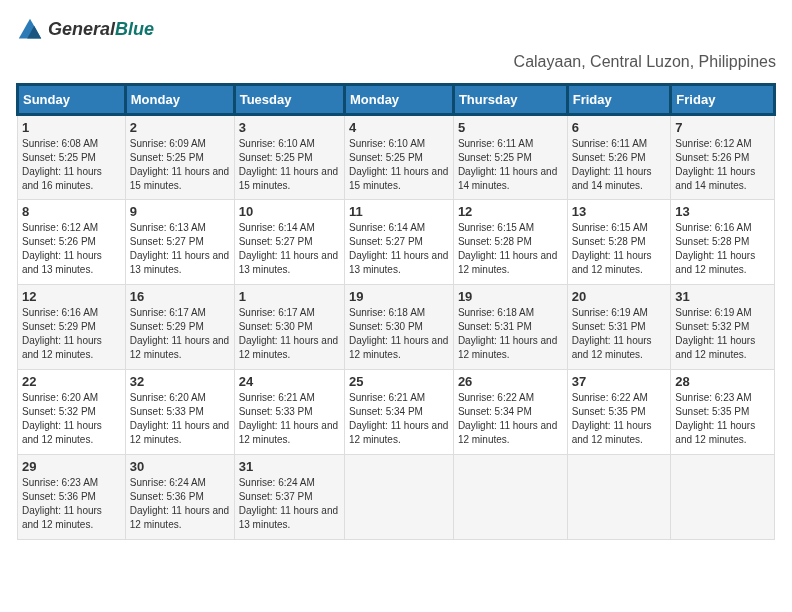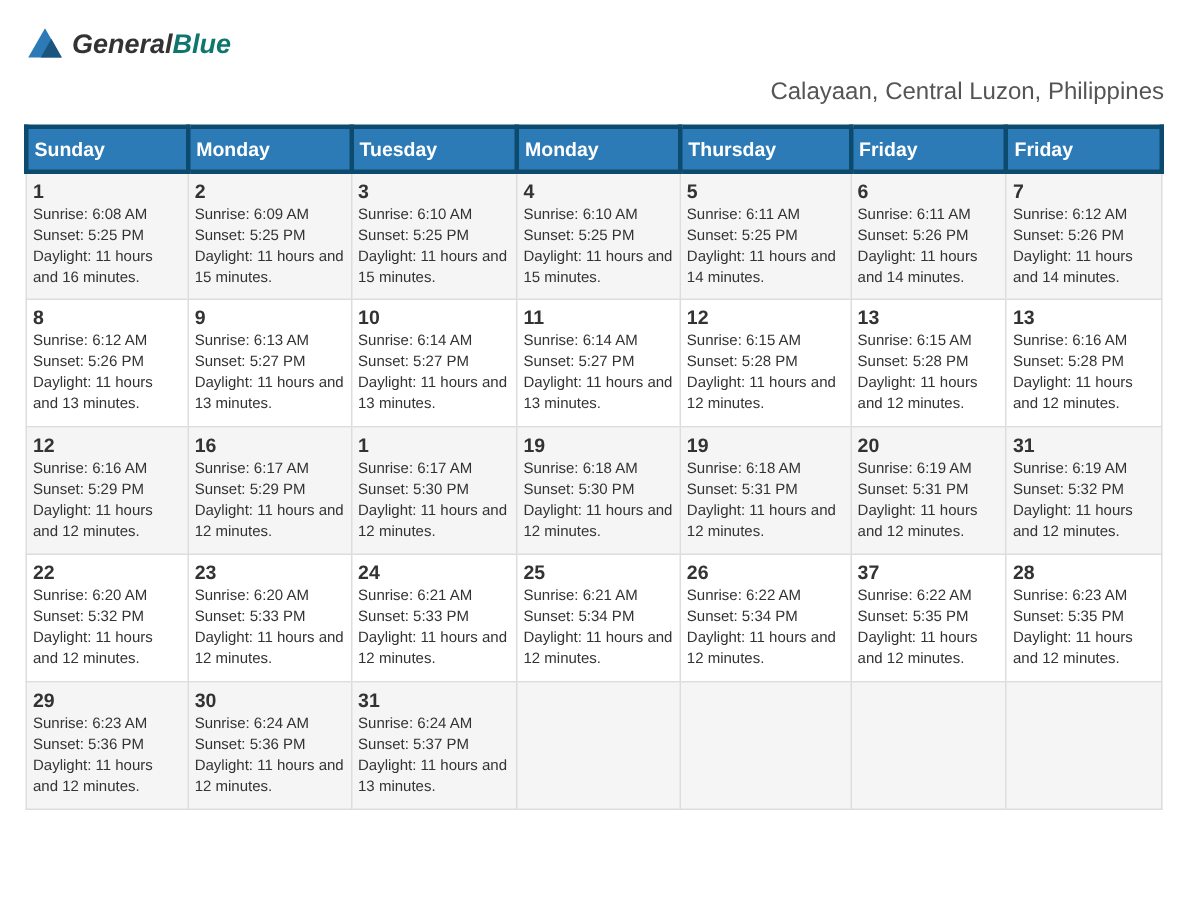--- a/index.html
+++ b/index.html
@@ -209,21 +209,21 @@
         <span class="day-number">31</span>
         <span class="day-info">Sunrise: 6:19 AM<br>Sunset: 5:32 PM<br>Daylight: 11 hours and 12 minutes.</span>
       </td>
       </tr>
       <tr>
         <td>
         <span class="day-number">22</span>
         <span class="day-info">Sunrise: 6:20 AM<br>Sunset: 5:32 PM<br>Daylight: 11 hours and 12 minutes.</span>
       </td>
         <td>
-        <span class="day-number">23</span>
+        <span class="day-number">32</span>
         <span class="day-info">Sunrise: 6:20 AM<br>Sunset: 5:33 PM<br>Daylight: 11 hours and 12 minutes.</span>
       </td>
         <td>
         <span class="day-number">24</span>
         <span class="day-info">Sunrise: 6:21 AM<br>Sunset: 5:33 PM<br>Daylight: 11 hours and 12 minutes.</span>
       </td>
         <td>
         <span class="day-number">25</span>
         <span class="day-info">Sunrise: 6:21 AM<br>Sunset: 5:34 PM<br>Daylight: 11 hours and 12 minutes.</span>
       </td>

